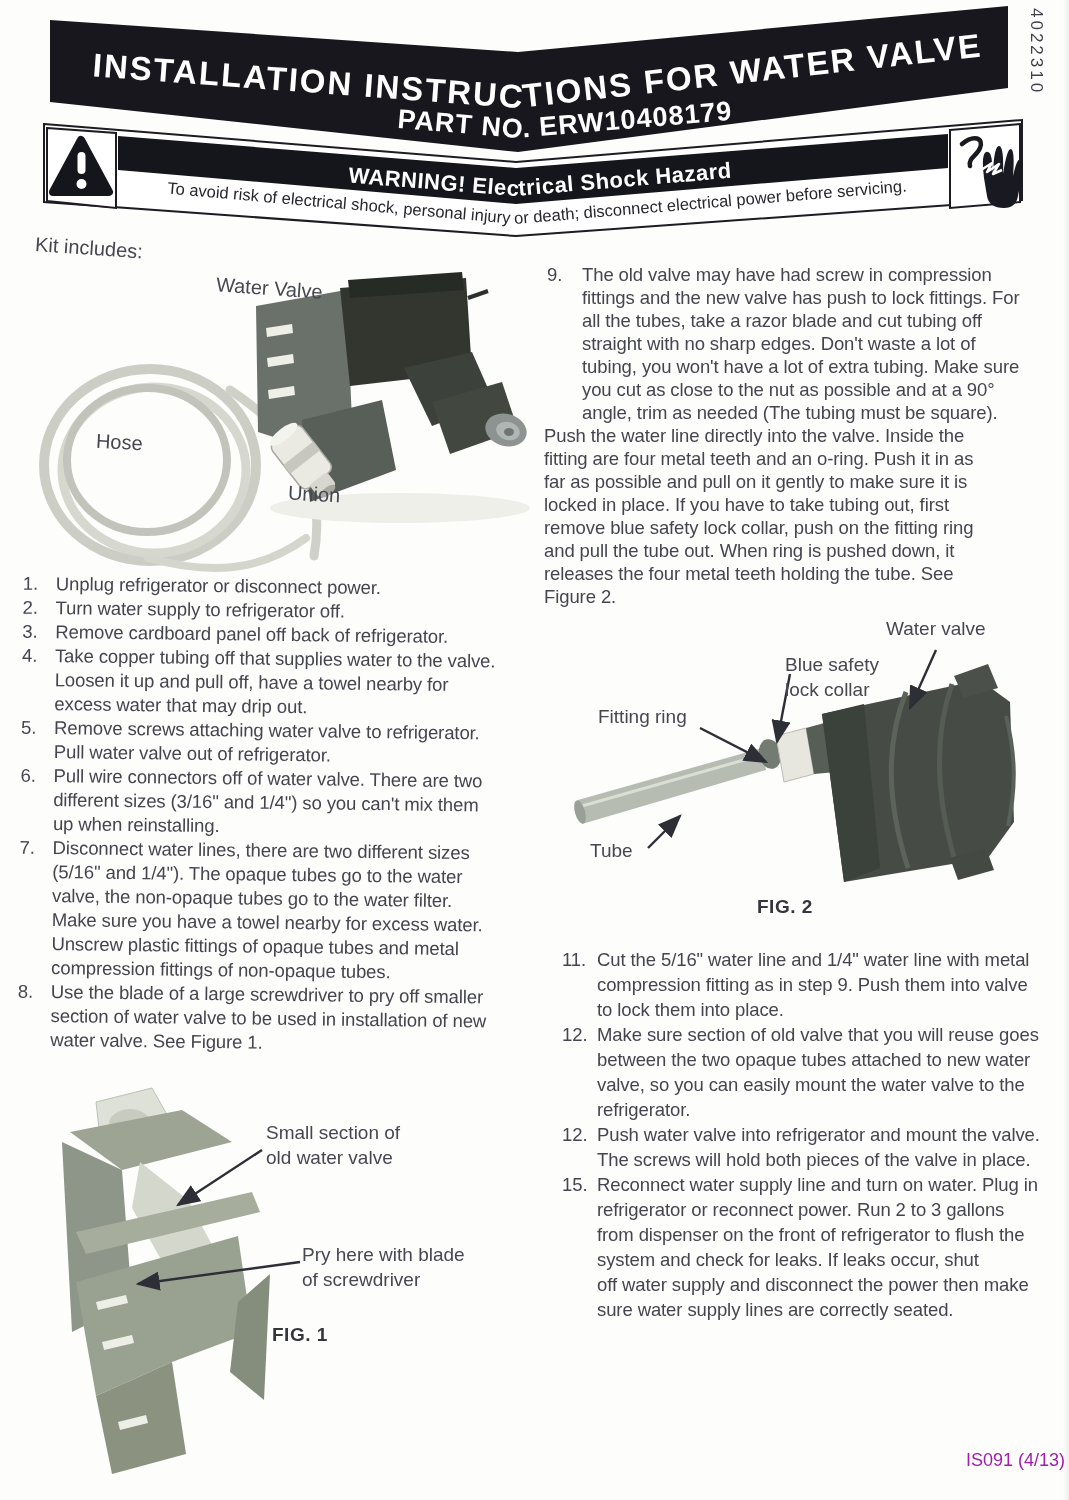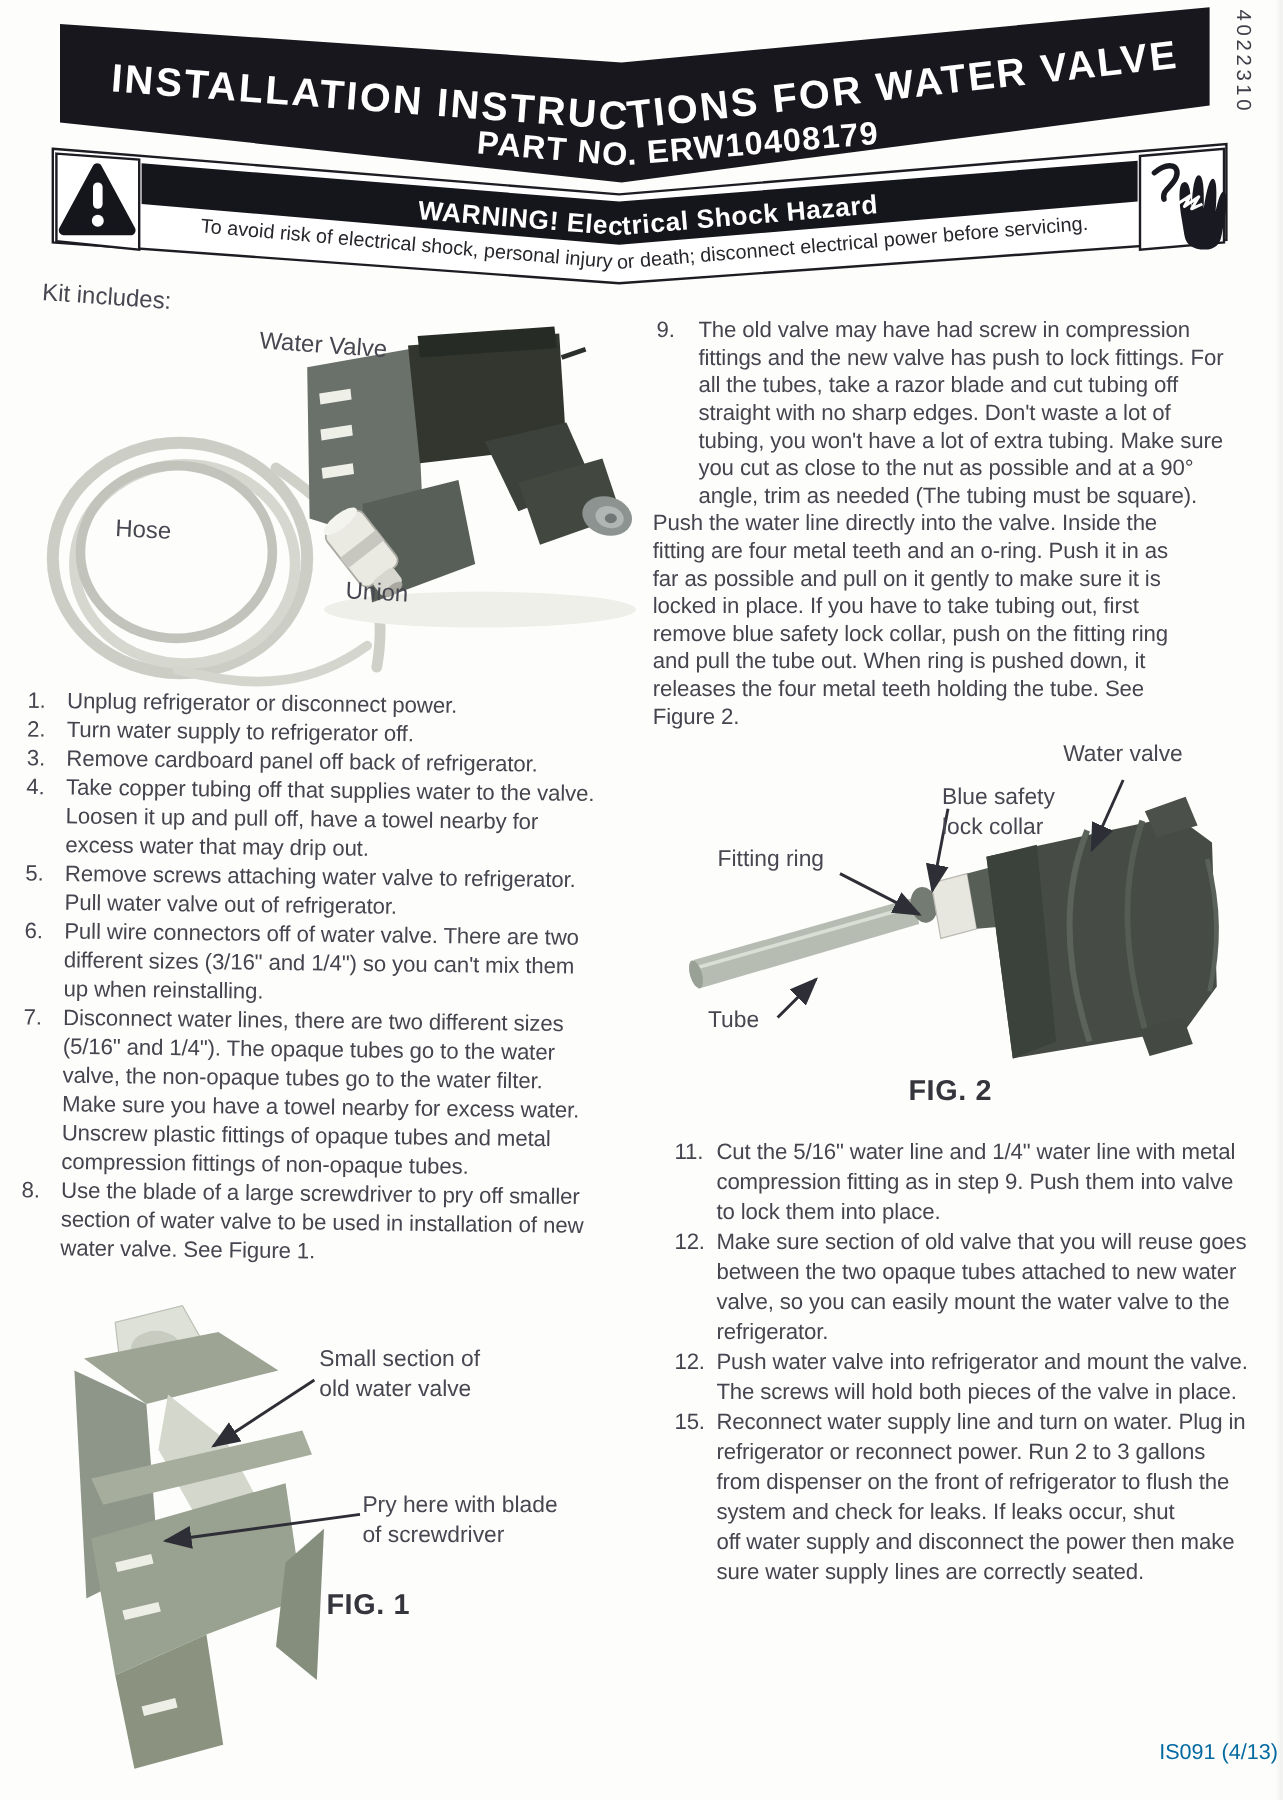--- a/index.html
+++ b/index.html
@@ -15,40 +15,40 @@
   .steps{position:absolute;font-size:18.5px;letter-spacing:-0.1px;color:#45454f;}
   #steps-left{left:16px;top:578px;width:520px;line-height:24px;transform:rotate(0.7deg);transform-origin:top right;}
   #steps-right-a{left:544px;top:263px;width:512px;line-height:23px;}
   #steps-right-b{left:559px;top:947px;width:512px;line-height:25px;}
   .step{display:flex;}
   .step-num{flex:0 0 40px;padding-left:7px;box-sizing:border-box;}
   #steps-right-a .step-num,#steps-right-b .step-num{flex:0 0 38px;padding-left:3px;}
   .step-text{flex:1;white-space:pre-line;}
   
   .lbl{position:absolute;font-size:19px;color:#474751;white-space:pre-line;line-height:25px;}
-  .figcap{position:absolute;font-size:24px;font-weight:bold;color:#35353e;letter-spacing:0.5px;}
+  .figcap{position:absolute;font-size:19px;font-weight:bold;color:#35353e;letter-spacing:0.5px;}
   #kit-heading{left:36px;top:232px;font-size:20px;transform:rotate(4deg);transform-origin:left top;}
   #lbl-water-valve{left:216px;top:276px;font-size:20px;transform:rotate(4deg);}
   #lbl-hose{left:96px;top:430px;font-size:20px;transform:rotate(3deg);}
   #lbl-union{left:288px;top:482px;font-size:20px;transform:rotate(3deg);}
   #lbl-fig1-small{left:266px;top:1120px;}
   #lbl-fig1-pry{left:302px;top:1242px;}
   #cap-fig1{left:272px;top:1324px;}
   #lbl-fig2-collar{left:752px;top:652px;margin-left:33px;}
   #lbl-fig2-valve{left:886px;top:616px;}
   #lbl-fig2-ring{left:598px;top:704px;}
   #lbl-fig2-tube{left:590px;top:838px;}
   #cap-fig2{left:757px;top:896px;}
   
   #doc-vertical{
     position:absolute;left:1046px;top:8px;font-size:17px;letter-spacing:3px;
     color:#3f3f4a;transform:rotate(90deg);transform-origin:0 0;white-space:nowrap;
   }
   
-  #footer{position:absolute;left:860px;top:1450px;width:205px;text-align:right;font-size:18px;color:#0369a1;}
+  #footer{position:absolute;left:860px;top:1450px;width:205px;text-align:right;font-size:18px;color:#a21caf;}
   
   #scan-edge{position:absolute;right:0;top:0;width:6px;height:100%;
     background:linear-gradient(to right,rgba(0,0,0,0),rgba(0,0,0,0.06));}
 </style>
 </head>
 <body>
 
 <svg class="abs" style="left:0;top:0" width="1069" height="250" viewBox="0 0 1069 250">
   <defs>
     <path id="titlePath" d="M 90 76 L 518 108 L 985 56" fill="none"></path>

